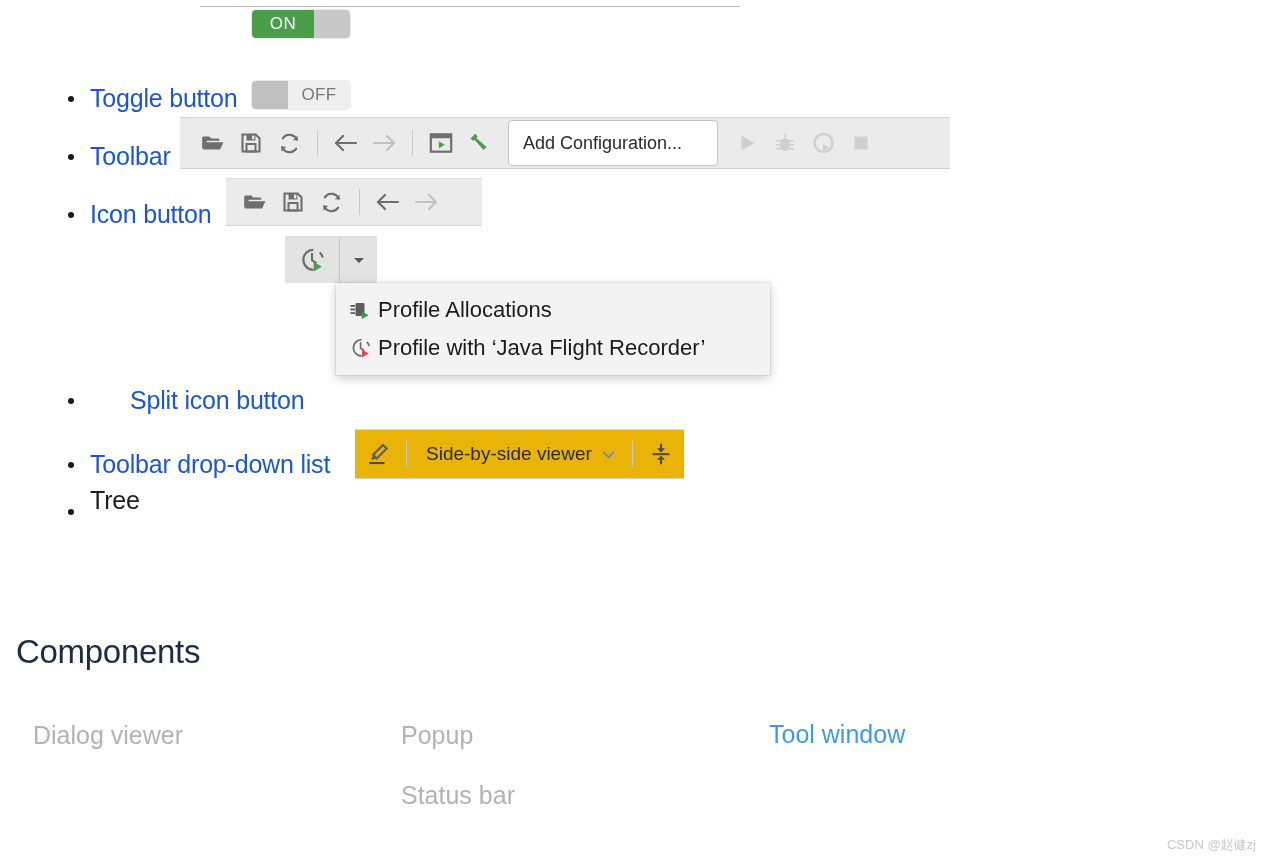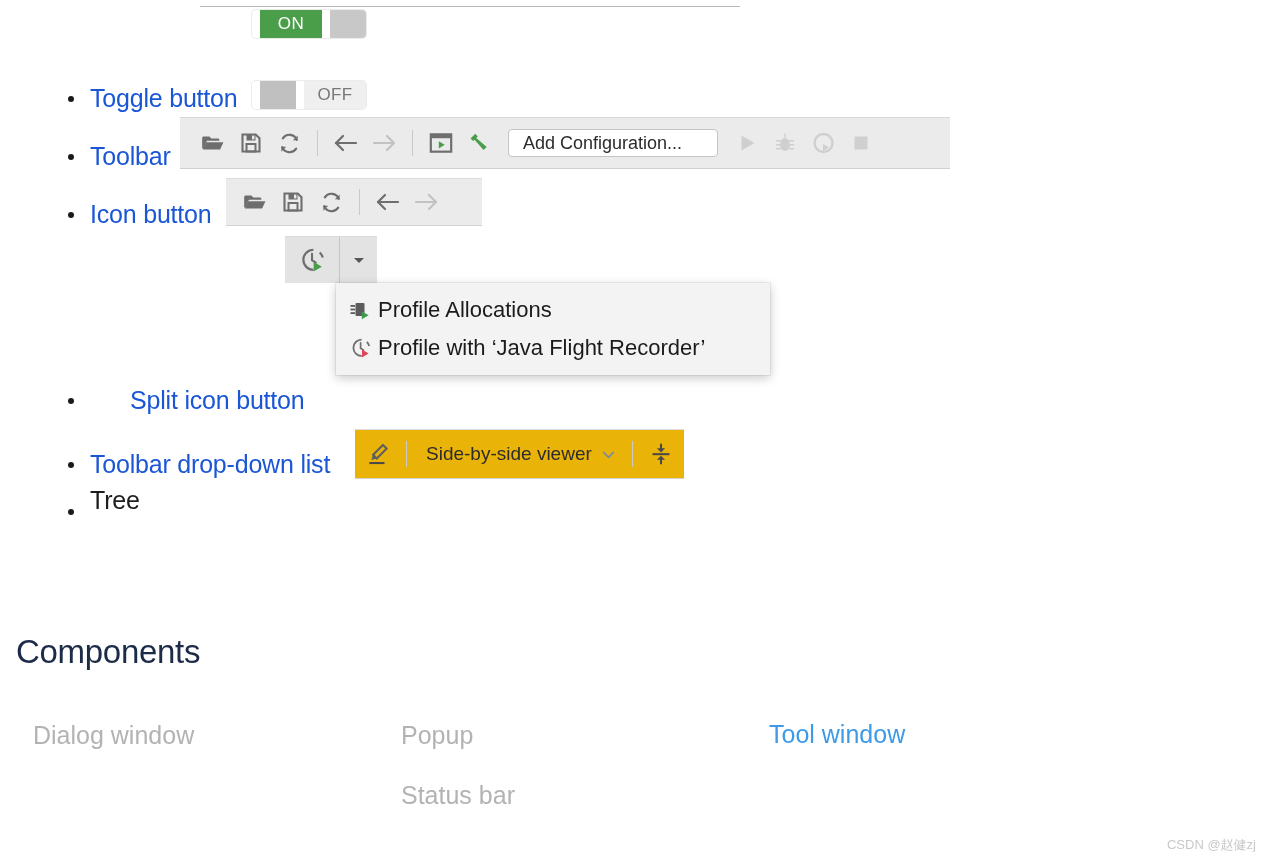--- a/index.html
+++ b/index.html
@@ -22,21 +22,21 @@
   }
 
   
   .toggle {
     display: inline-flex; align-items: stretch;
     height: 28px; border-radius: 4px; overflow: hidden;
     box-shadow: 0 0 0 1px rgba(0,0,0,0.08);
   }
   .toggle .seg {
     display: flex; align-items: center; justify-content: center;
-    font-size: 17px; letter-spacing: 0.4px; margin-left: 8px;
+    font-size: 17px; letter-spacing: 0.4px;
   }
   .toggle.on .seg-label {
     background: #4a9e4a; color: #ffffff; width: 62px;
   }
   .toggle.on .seg-knob {
     background: #c8c8c8; width: 36px;
   }
   .toggle.off .seg-knob {
     background: #c0c0c0; width: 36px;
   }
@@ -86,21 +86,21 @@
 
   
   #toolbar-main {
     left: 180px; top: 117px; width: 770px; height: 52px;
     padding: 0 14px; box-sizing: border-box;
     border-top: 1px solid #d7d7d7;
     border-bottom: 1px solid #cfcfcf;
     background: #ebebeb;
   }
   #add-config {
-    height: 28px; min-width: 210px;
+    height: 46px; min-width: 210px;
     background: #ffffff; border: 1px solid #c4c4c4; border-radius: 4px;
     display: flex; align-items: center; padding: 0 14px;
     font-size: 18px; color: #2b2b2b; margin: 0 10px;
     box-sizing: border-box;
   }
 
   
   #toolbar-icons {
     left: 226px; top: 178px; width: 256px; height: 48px;
     padding: 0 10px; box-sizing: border-box;
@@ -424,18 +424,18 @@
       <path d="M8.2 6.8l3.8 3.7 3.8-3.7z" fill="#4a4a4a"></path>
       <rect x="4.2" y="11.2" width="15.6" height="1.9" fill="#4a4a4a"></rect>
       <path d="M8.2 17.4l3.8-3.7 3.8 3.7z" fill="#4a4a4a"></path>
       <path d="M12 20.8v-4.2" stroke="#4a4a4a" stroke-width="1.9" stroke-linecap="round" fill="none"></path>
     </svg>
   </div>
 </div>
 
 <div class="abs" id="components-heading">Components</div>
 
-<div class="abs comp-label" id="comp-dialog">Dialog window</div>
+<div class="abs comp-label" id="comp-dialog">Dialog viewer</div>
 <div class="abs comp-label" id="comp-popup">Popup</div>
 <div class="abs comp-label" id="comp-status">Status bar</div>
 <div class="abs comp-label accent" id="comp-tool">Tool window</div>
 
 <div class="abs" id="watermark">CSDN @赵健zj</div>
 
 </body></html>

